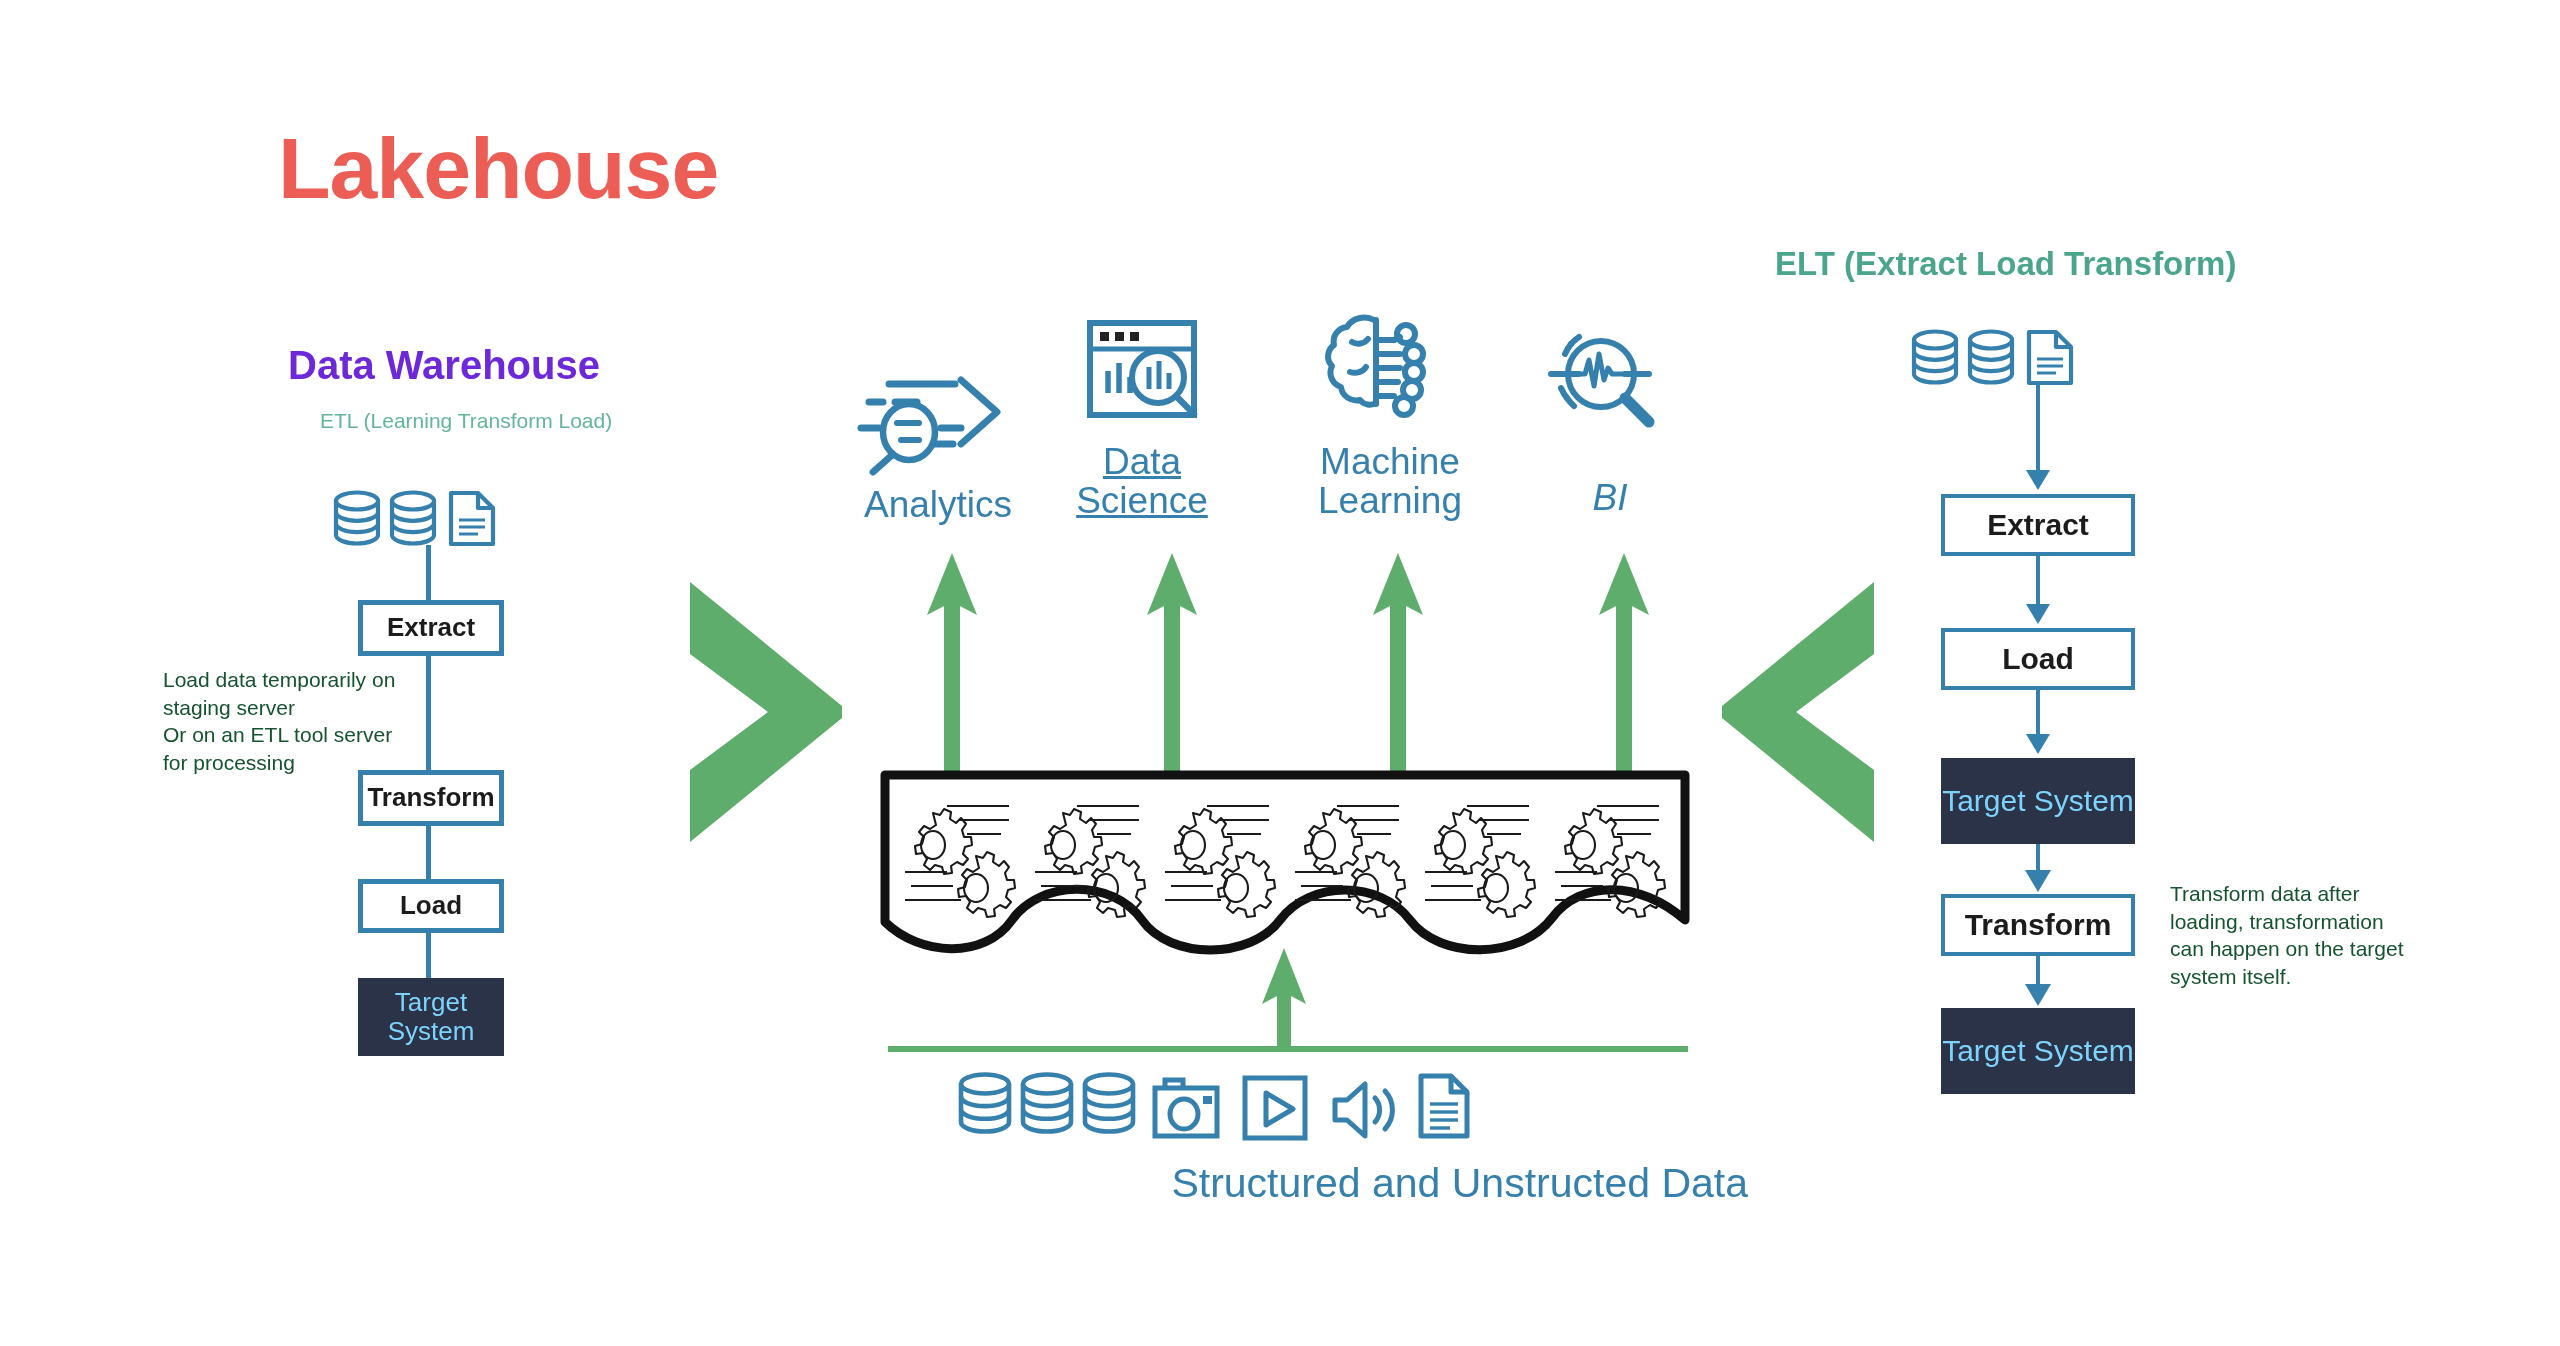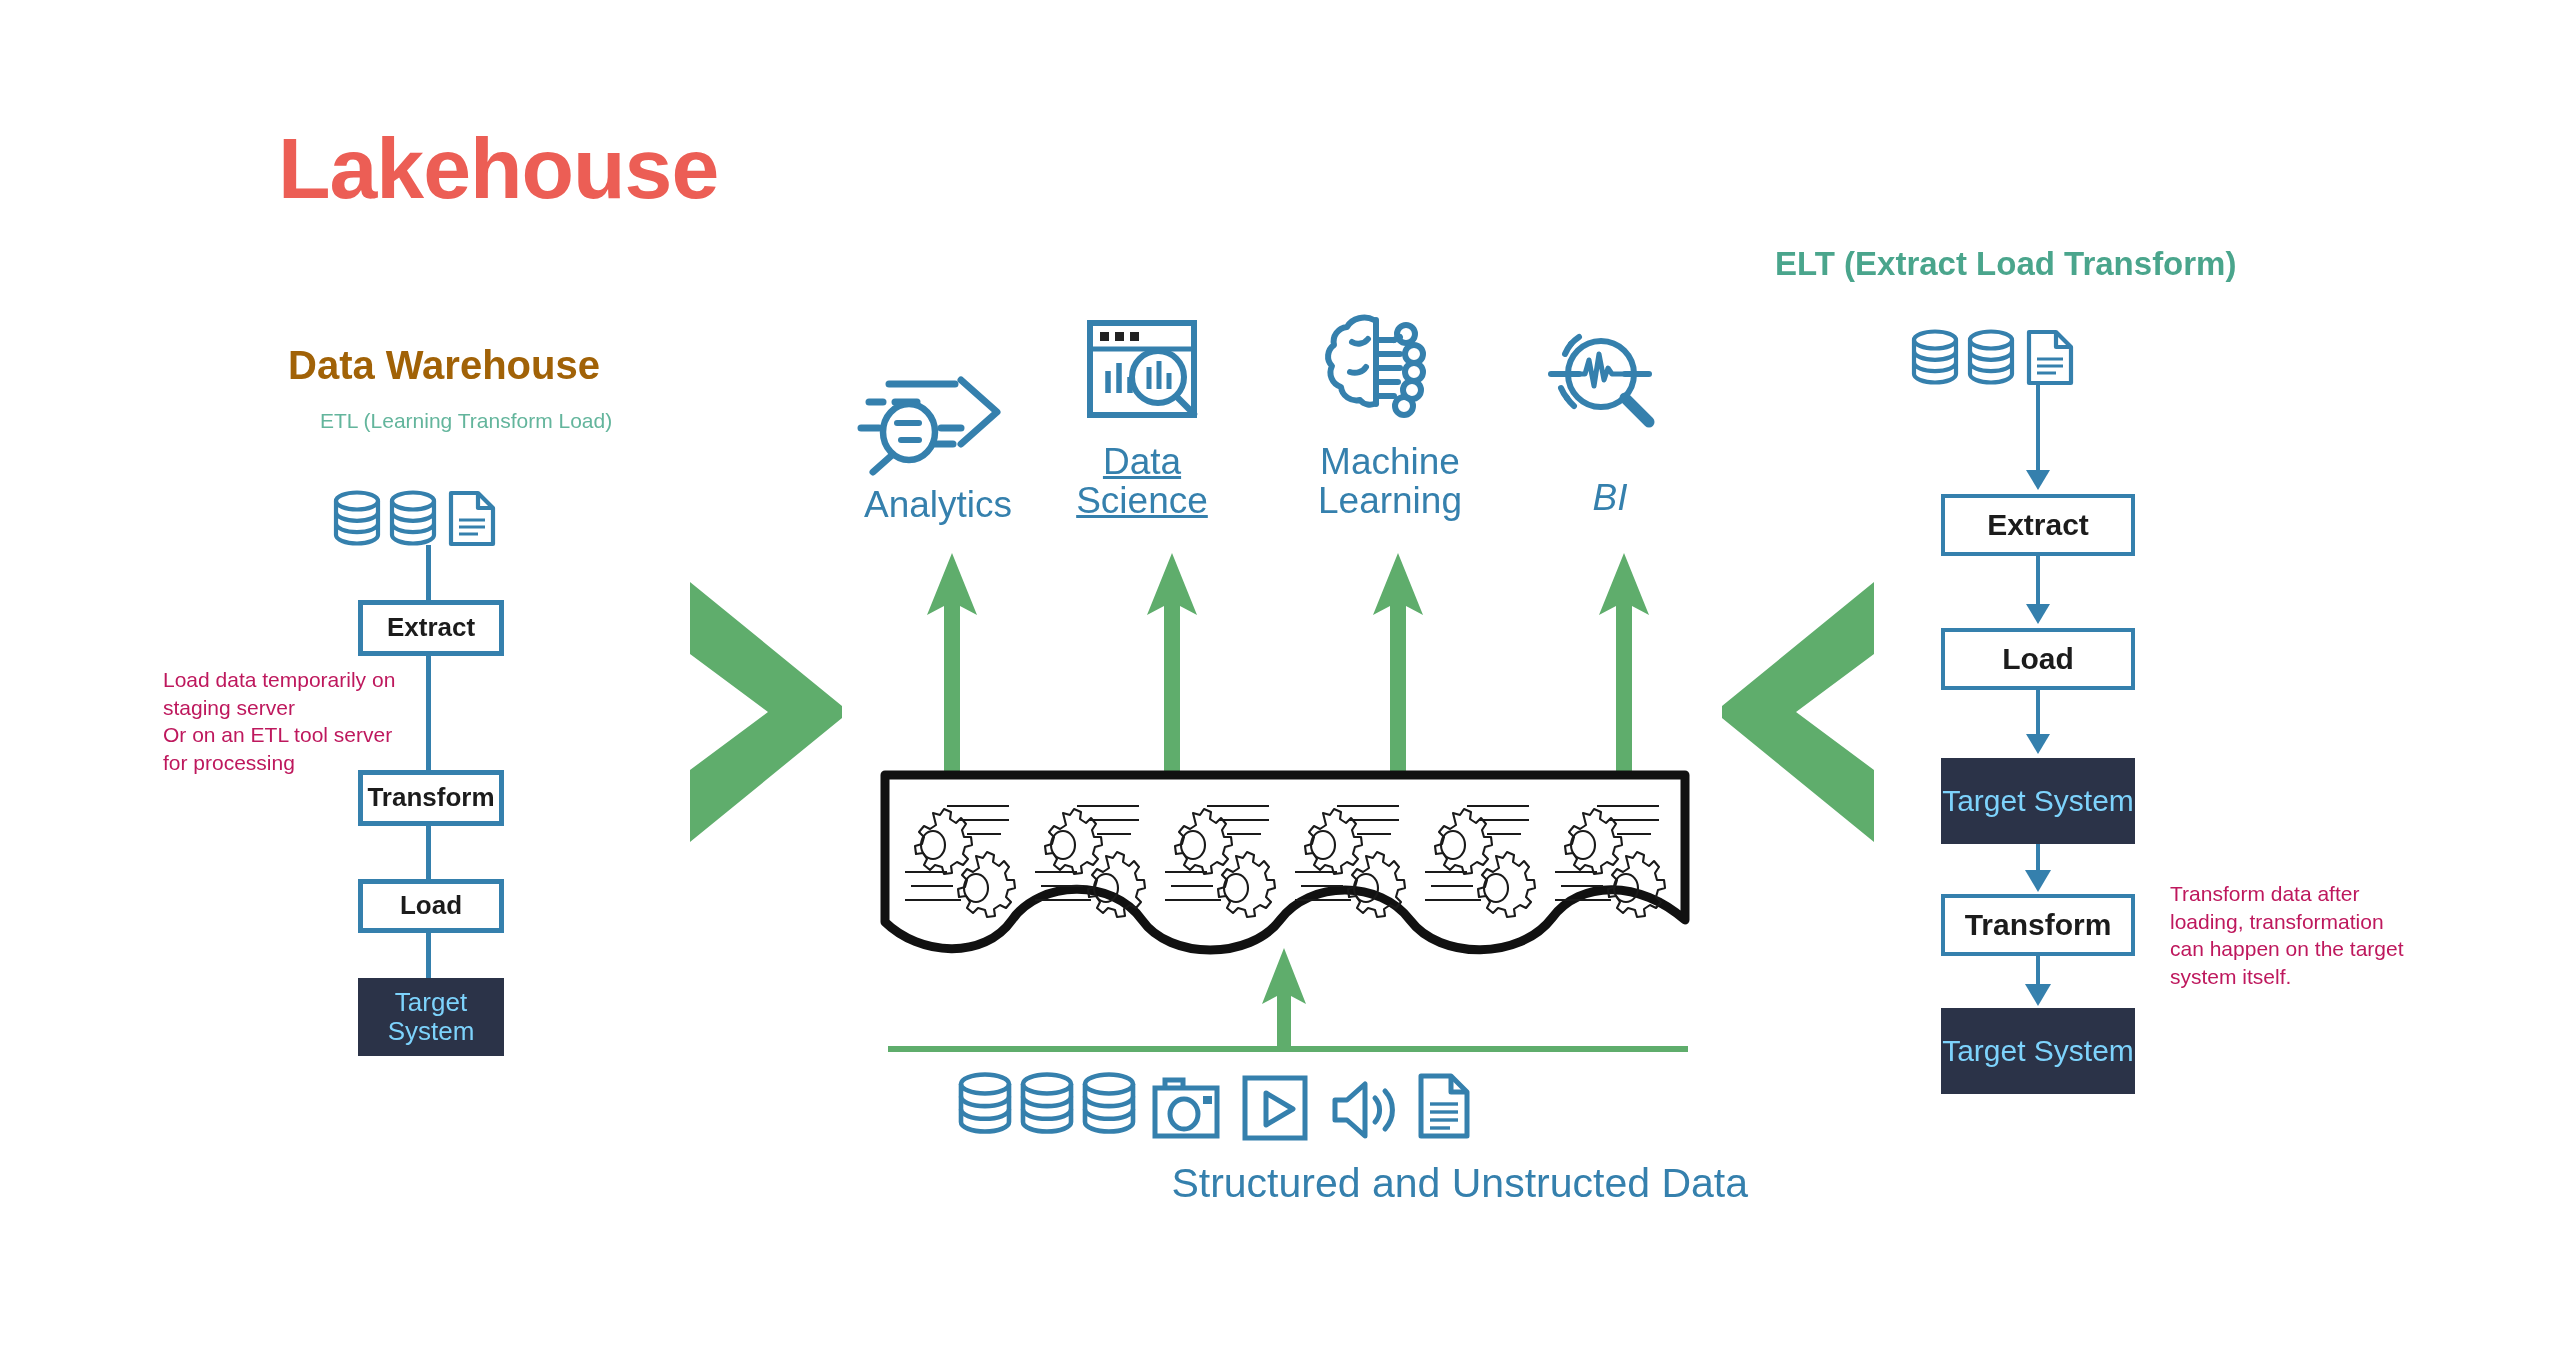--- a/index.html
+++ b/index.html
@@ -23,21 +23,21 @@
     font-size: 86px;
     font-weight: bold;
     color: #EC5E55;
     letter-spacing: -1px;
     line-height: 1;
   }
   #dw-title {
     left: 288px; top: 345px;
     font-size: 40px;
     font-weight: bold;
-    color: #a16207;
+    color: #6d28d9;
     line-height: 1;
   }
   #dw-subtitle {
     left: 320px; top: 410px;
     font-size: 21px;
     color: #63B59C;
     line-height: 1;
   }
   #elt-title {
     left: 1775px; top: 247px;
@@ -62,21 +62,21 @@
   .pbox.dark {
     background: #2B3348;
     color: #7dd3fc;
     border: none;
   }
   .pbox span { display: block; line-height: 1.12; }
 
   .connector { background: #3580AD; }
 
   .note {
-    color: #be185d;
+    color: #14532d;
     font-size: 21px;
     line-height: 1.32;
     white-space: pre-line;
   }
 
   
   .center-label {
     color: #3580AD;
     font-size: 37px;
     text-align: center;

